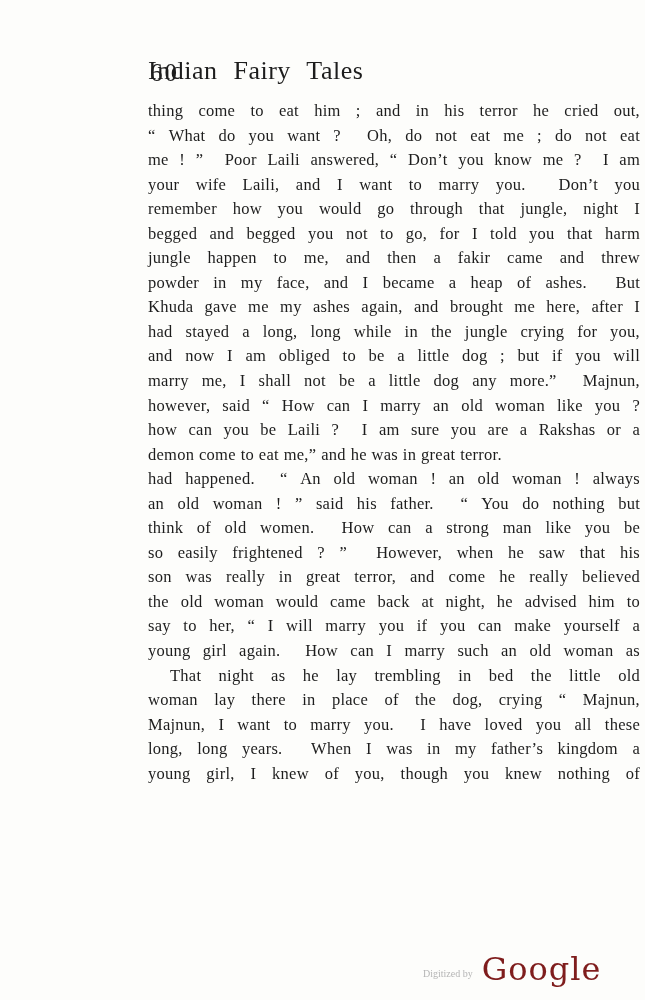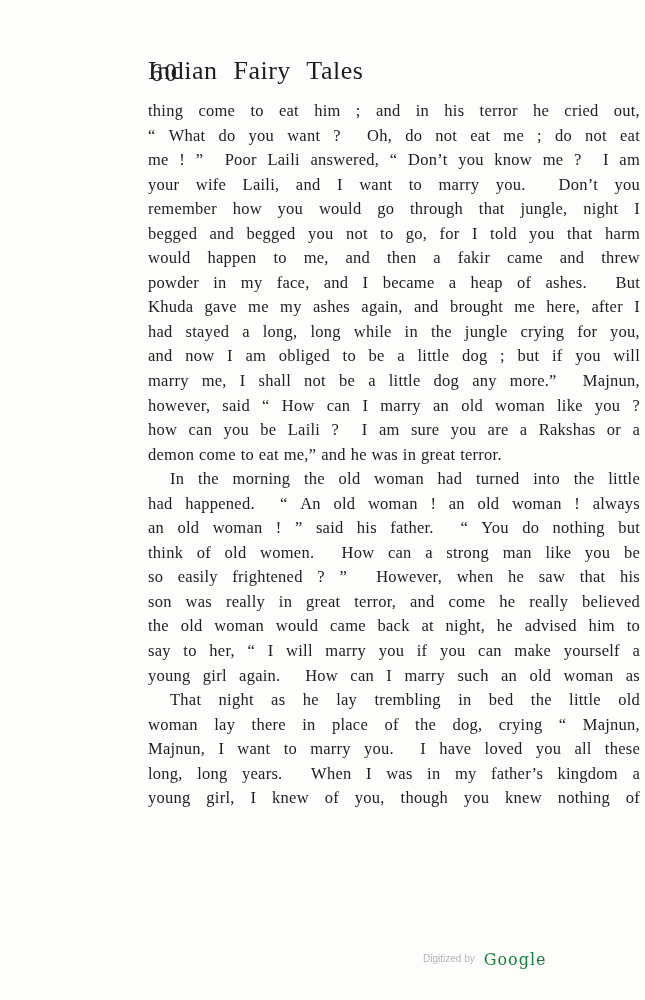--- a/index.html
+++ b/index.html
@@ -58,29 +58,29 @@
 
   .watermark {
     position: absolute;
     left: 423px;
     top: 950px;
     width: 200px;
     white-space: nowrap;
     color: #b9b9b9;
   }
   .wm-prefix {
-    font-family: Liberation Sans, sans-serif;
+    font-family: Liberation Serif, serif;
     font-size: 10px;
     color: #b5b5b5;
     vertical-align: 3px;
   }
   .wm-logo {
     font-family: "DejaVu Serif", "Liberation Serif", serif;
-    font-size: 16px;
-    color: #15803d;
+    font-size: 32px;
+    color: #7f1d1d;
     letter-spacing: 1px;
     margin-left: 5px;
   }
 </style>
 </head>
 <body>
 
 <div class="page">
 
   <div class="header">
@@ -88,30 +88,29 @@
     <span class="running-head">Indian Fairy Tales</span>
   </div>
 
   <div class="bodytext" id="bodytext">
       <div class="line">thing come to eat him&nbsp;; and in his terror he cried out,</div>
       <div class="line">“&nbsp;What do you want&nbsp;?&nbsp; Oh, do not eat me&nbsp;; do not eat</div>
       <div class="line">me&nbsp;!&nbsp;”&nbsp; Poor Laili answered, “&nbsp;Don’t you know me&nbsp;?&nbsp; I am</div>
       <div class="line">your wife Laili, and I want to marry you.&nbsp; Don’t you</div>
       <div class="line">remember how you would go through that jungle, night I</div>
       <div class="line">begged and begged you not to go, for I told you that harm</div>
-      <div class="line">would happen to me, and then a fakir came and threw</div>
+      <div class="line">jungle happen to me, and then a fakir came and threw</div>
       <div class="line">powder in my face, and I became a heap of ashes.&nbsp; But</div>
       <div class="line">Khuda gave me my ashes again, and brought me here, after I</div>
       <div class="line">had stayed a long, long while in the jungle crying for you,</div>
       <div class="line">and now I am obliged to be a little dog&nbsp;; but if you will</div>
       <div class="line">marry me, I shall not be a little dog any more.”&nbsp; Majnun,</div>
       <div class="line">however, said “&nbsp;How can I marry an old woman like you&nbsp;?</div>
       <div class="line">how can you be Laili&nbsp;?&nbsp; I am sure you are a Rakshas or a</div>
       <div class="line end">demon come to eat me,” and he was in great terror.</div>
-      <div class="line indent">In the morning the old woman had turned into the little</div>
       <div class="line">had happened.&nbsp; “&nbsp;An old woman&nbsp;! an old woman&nbsp;! always</div>
       <div class="line">an old woman&nbsp;!&nbsp;” said his father.&nbsp; “&nbsp;You do nothing but</div>
       <div class="line">think of old women.&nbsp; How can a strong man like you be</div>
       <div class="line">so easily frightened&nbsp;?&nbsp;”&nbsp; However, when he saw that his</div>
       <div class="line">son was really in great terror, and come he really believed</div>
       <div class="line">the old woman would came back at night, he advised him to</div>
       <div class="line">say to her, “&nbsp;I will marry you if you can make yourself a</div>
       <div class="line">young girl again.&nbsp; How can I marry such an old woman as</div>
       <div class="line indent">That night as he lay trembling in bed the little old</div>
       <div class="line">woman lay there in place of the dog, crying “&nbsp;Majnun,</div>

